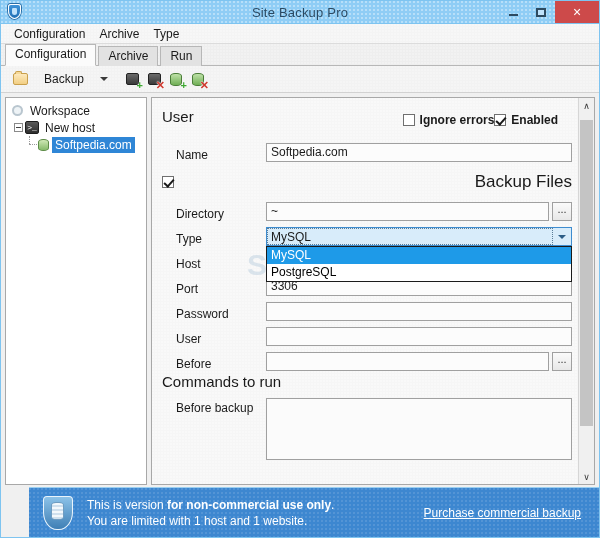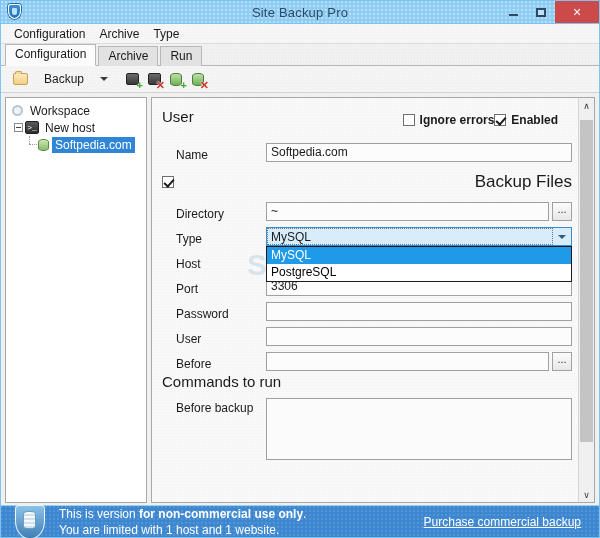--- a/index.html
+++ b/index.html
@@ -519,31 +519,32 @@
     position: absolute;
     left: 1px; right: 1px;
     top: 2%;
     height: 86%;
     background: #c4c4c4;
     cursor: default;
   }
 
   
   .banner {
-    height: 32px;
+    height: 50px;
     background: #3d87d0;
     background-image: radial-gradient(circle at 1px 1px, rgba(255,255,255,.18) 0.6px, transparent 0.9px);
     background-size: 4px 4px;
     border-top: 1px solid #9ad0f2;
     display: flex;
     align-items: center;
     padding: 0 12px 0 14px;
     color: #ffffff;
     flex: 0 0 auto;
     box-sizing: border-box;
+    margin-left: 28px;
   }
   .banner-icon {
     width: 30px; height: 34px;
     flex: 0 0 auto;
     position: relative;
     margin-right: 14px;
   }
   .banner-icon .shield2 {
     position: absolute; inset: 0;
     background: linear-gradient(#8cc2e8, #3f7fb5);

